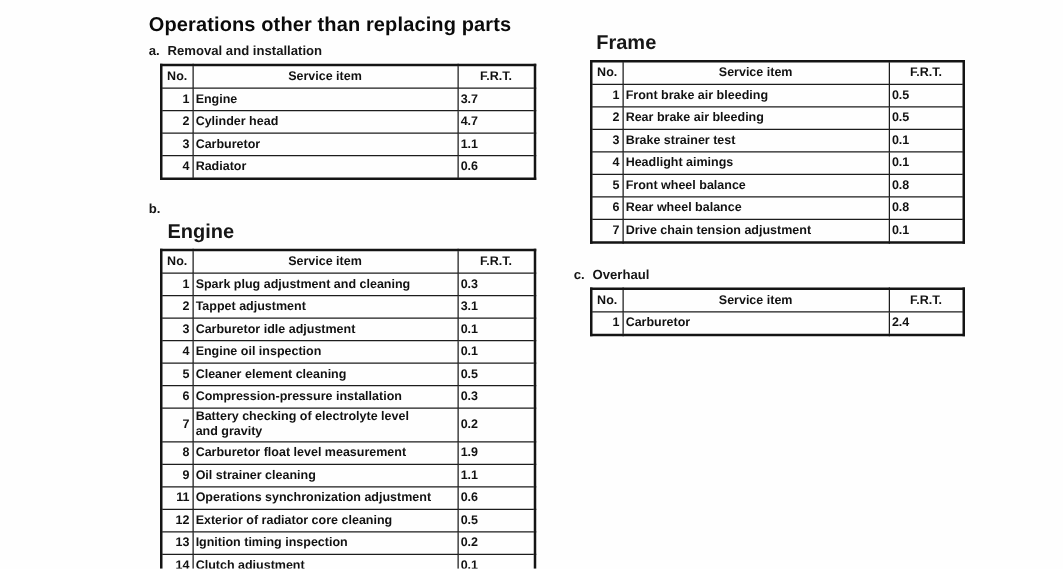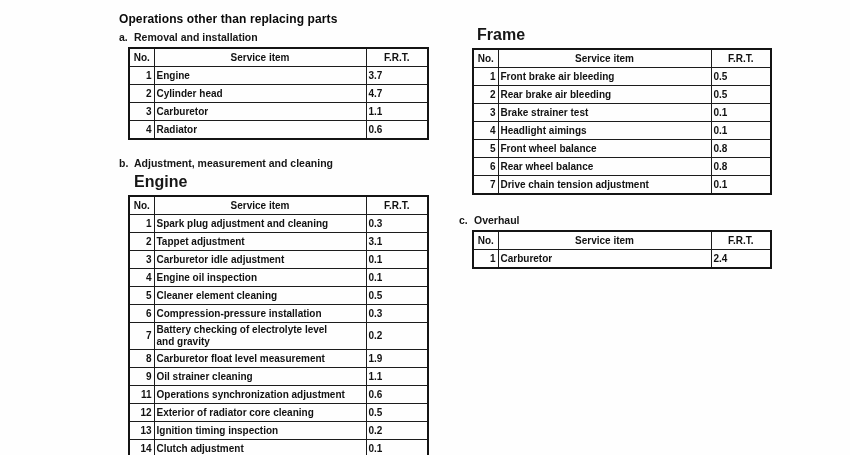--- a/index.html
+++ b/index.html
@@ -9,21 +9,21 @@
     height: 455px;
     background: #fefefe;
     font-family: "Liberation Sans", sans-serif;
     color: #101010;
     overflow: hidden;
   }
   .col-left  { position: absolute; left: 119px; top: 12px;  width: 322px; }
   .col-right { position: absolute; left: 459px; top: 26px;  width: 322px; }
 
   .doc-title {
-    font-size: 12px;
+    font-size: 16px;
     font-weight: bold;
     margin: 0 0 5px 0;
     letter-spacing: 0.1px;
     color: #0a0a0a;
   }
   .section-label {
     display: flex;
     font-size: 10.5px;
     font-weight: bold;
     color: #161616;
@@ -112,21 +112,20 @@
           <tr>
             <td class="c-no">4</td>
             <td class="c-service">Radiator</td>
             <td class="c-frt">0.6</td>
           </tr>
         </tbody>
     </table>
 
     <div class="section-label gap-before-b">
       <span class="section-letter">b.</span>
-      <span>Adjustment, measurement and cleaning</span>
     </div>
     <div class="group-label">Engine</div>
 
     <table class="frt-table">
       <colgroup>
           <col style="width:25px">
           <col style="width:212px">
           <col style="width:62px">
         </colgroup>
       <thead>

